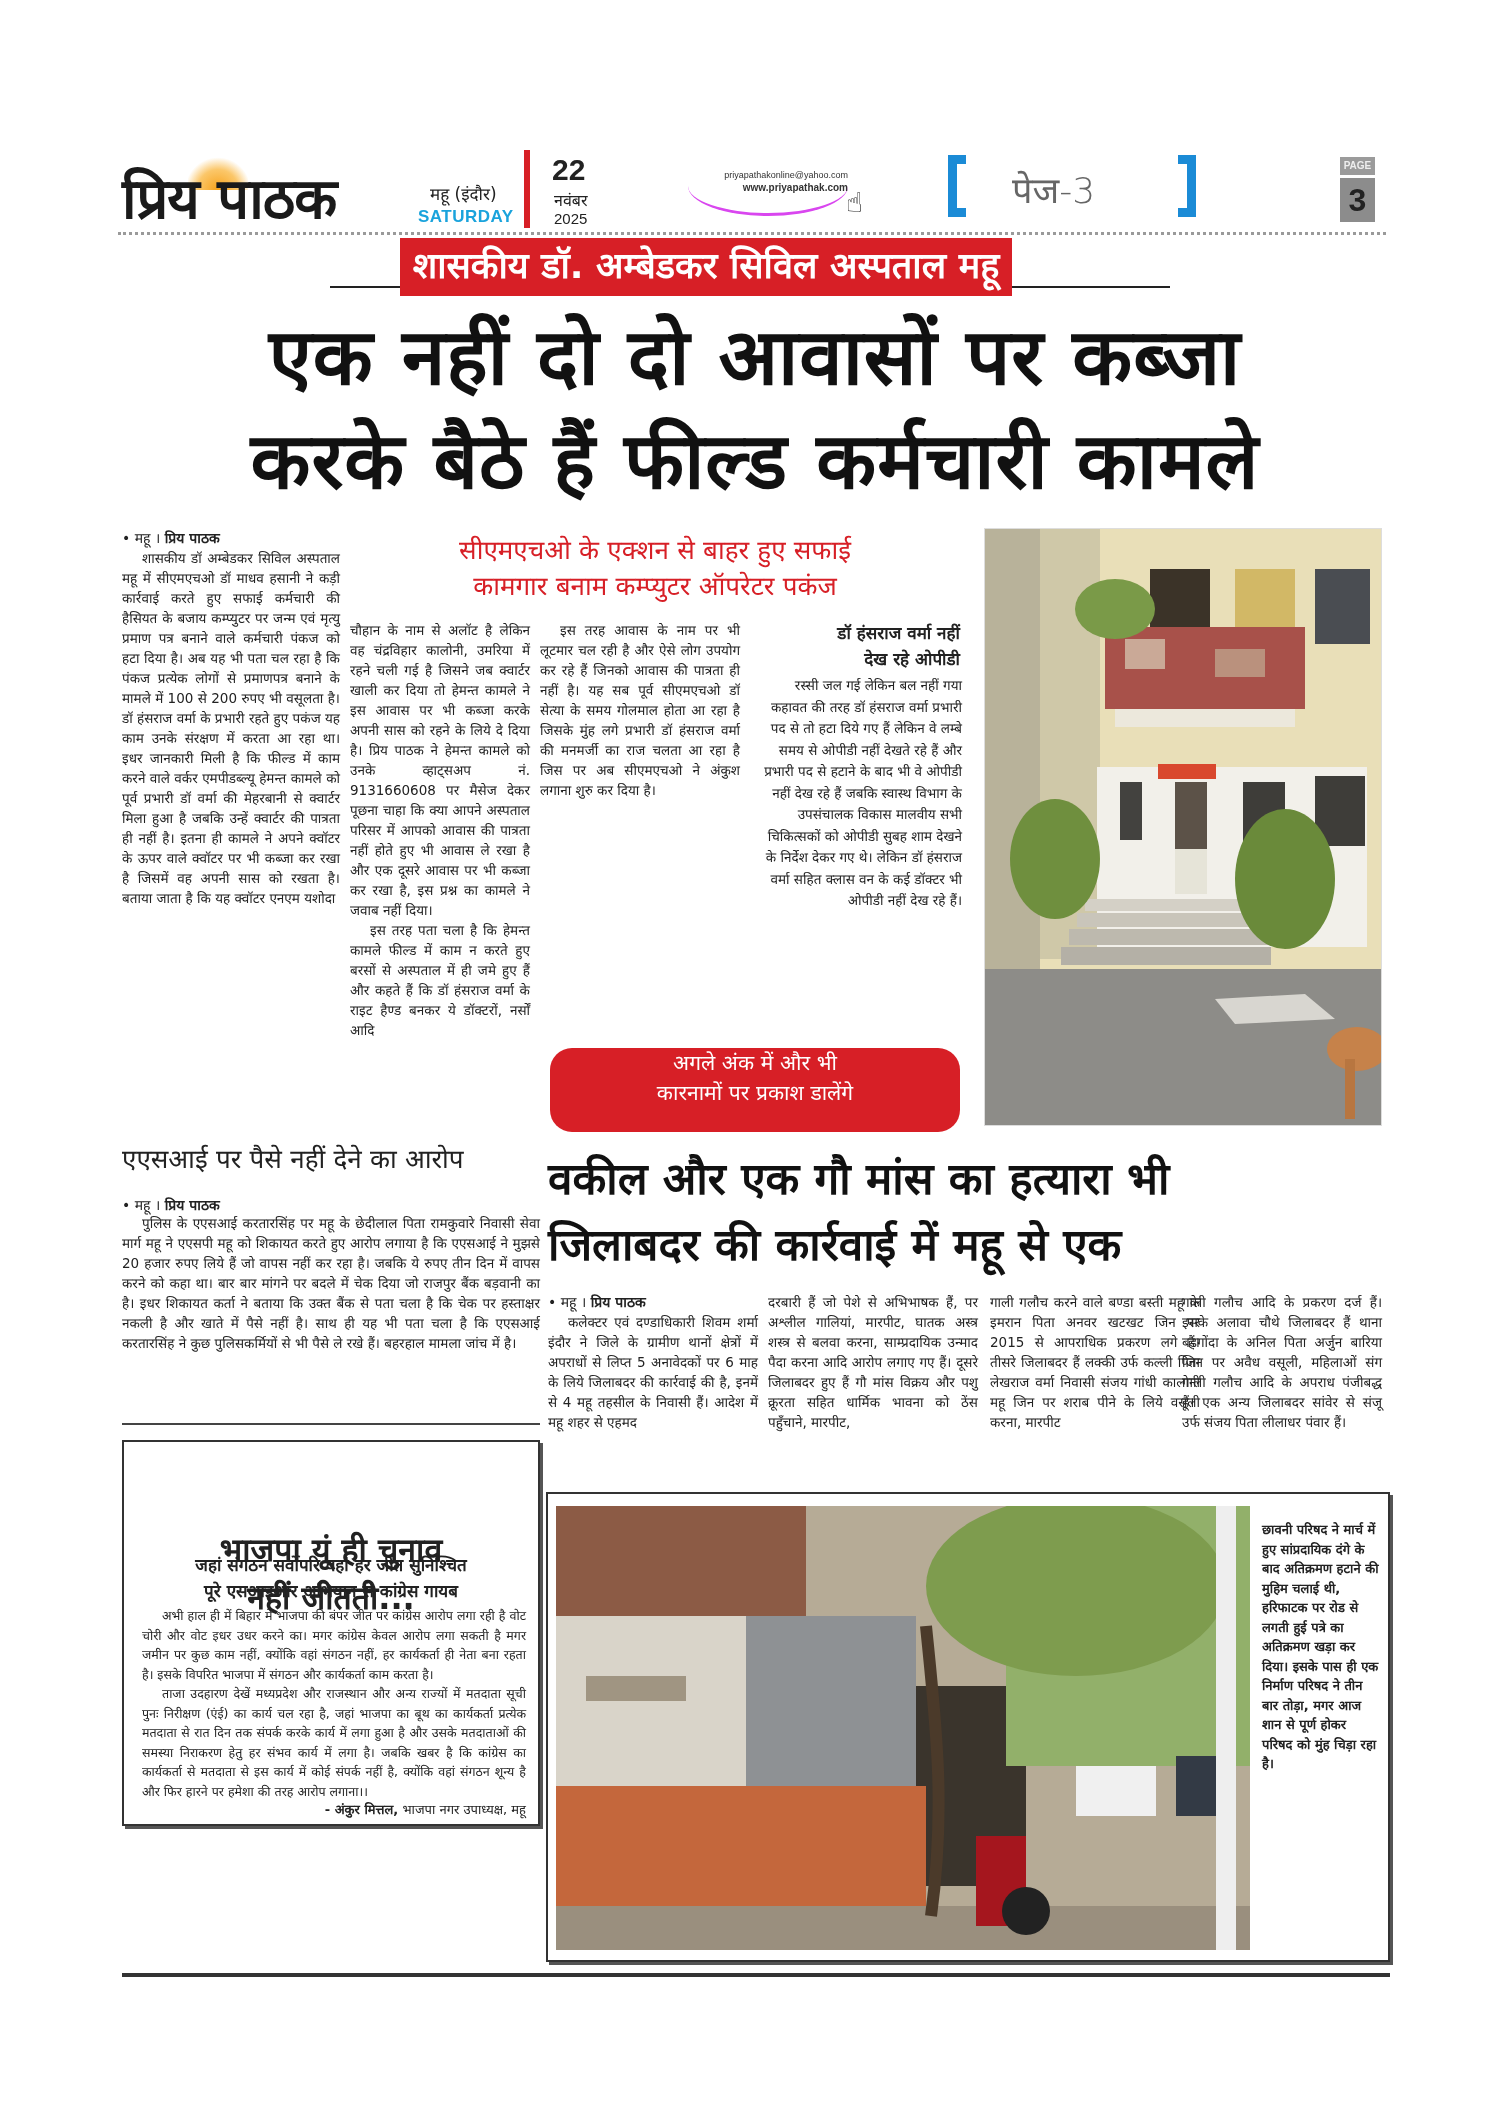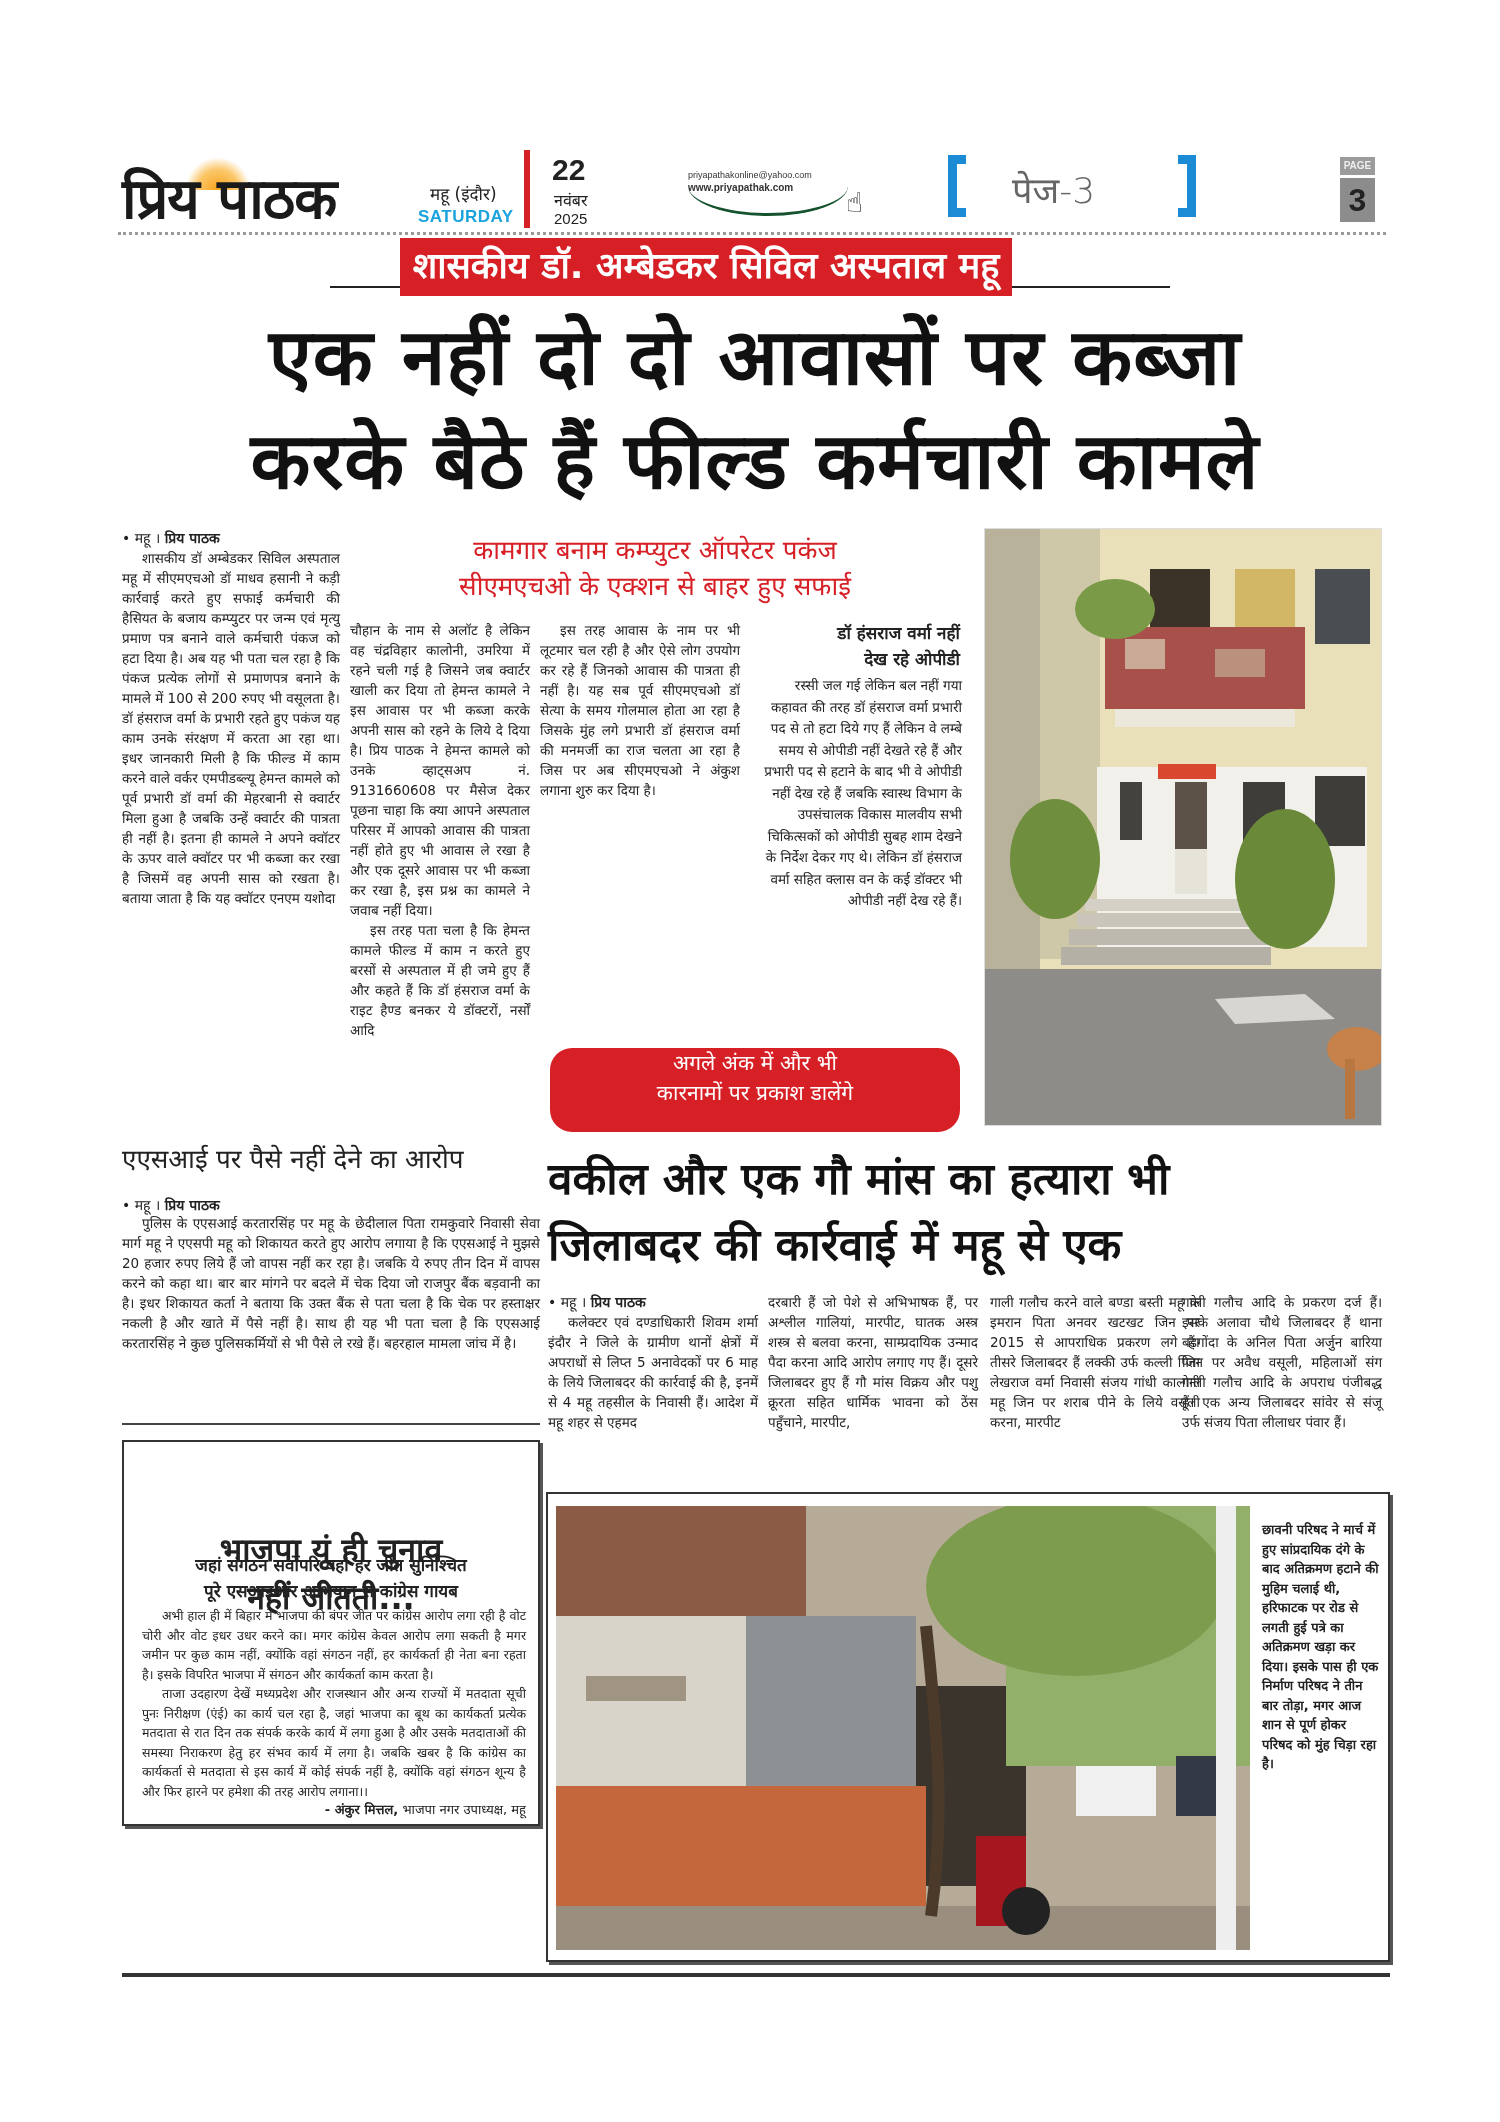--- a/index.html
+++ b/index.html
@@ -13,21 +13,21 @@
   .logo-sun { left: 188px; top: 156px; width: 60px; height: 34px; border-radius: 50% 50% 0 0;
     background: radial-gradient(circle at 50% 100%, #f7a21b 0%, #fbc76a 45%, rgba(255,255,255,0) 72%); }
   .loc { left: 430px; top: 182px; font-size: 17px; color: #222; }
   .day { left: 418px; top: 207px; font-size: 17px; font-weight: bold; color: #1aa3dc; letter-spacing: 0.5px; font-family: "Liberation Sans", sans-serif; text-align: right; }
   .redbar { left: 524px; top: 150px; width: 6px; height: 78px; background: #d71f26; }
   .date-day { left: 552px; top: 153px; font-size: 30px; font-weight: bold; font-family: "Liberation Sans", sans-serif; color: #222; }
   .date-month { left: 554px; top: 189px; font-size: 16px; color: #222; }
   .date-year { left: 554px; top: 210px; font-size: 15px; font-family: "Liberation Sans", sans-serif; color: #222; }
 
   .contact { left: 688px; top: 158px; width: 160px; height: 58px; border-radius: 0 0 80px 80px / 0 0 30px 30px;
-    border-bottom: 3px solid #14532d; text-align: left; padding-top: 12px; }
+    border-bottom: 3px solid #d946ef; text-align: right; padding-top: 12px; }
   .contact .email { font-size: 9px; color: #333; font-family: "Liberation Sans", sans-serif; }
   .contact .web { font-size: 10px; font-weight: bold; color: #333; font-family: "Liberation Sans", sans-serif; margin-top: 2px; }
   .hand { left: 846px; top: 186px; font-size: 28px; color: #222; }
 
   .bracket { top: 155px; width: 18px; height: 62px; border: 9px solid #1b8bd6; }
   .bracket.l { left: 948px; border-right: none; }
   .bracket.r { left: 1178px; border-left: none; }
   .page-hindi { left: 1012px; top: 165px; font-size: 36px; color: #666; font-weight: 300; }
   .page-label { left: 1340px; top: 157px; width: 35px; height: 18px; background: #9b9b9b; color: #eee; font-size: 10px; font-weight: bold; text-align: center; line-height: 18px; font-family: "Liberation Sans", sans-serif; }
   .page-num { left: 1340px; top: 178px; width: 35px; height: 44px; background: #8c8c8c; color: #222; font-size: 32px; font-weight: bold; text-align: center; line-height: 44px; font-family: "Liberation Sans", sans-serif; }
@@ -118,22 +118,22 @@
 
 <div class="abs col1 txt">
   <div class="byline">
     <span>• महू ।</span>
     <b>प्रिय पाठक</b>
   </div>
   <p>शासकीय डॉ अम्बेडकर सिविल अस्पताल महू में सीएमएचओ डॉ माधव हसानी ने कड़ी कार्रवाई करते हुए सफाई कर्मचारी की हैसियत के बजाय कम्प्युटर पर जन्म एवं मृत्यु प्रमाण पत्र बनाने वाले कर्मचारी पंकज को हटा दिया है। अब यह भी पता चल रहा है कि पंकज प्रत्येक लोगों से प्रमाणपत्र बनाने के मामले में 100 से 200 रुपए भी वसूलता है। डॉ हंसराज वर्मा के प्रभारी रहते हुए पकंज यह काम उनके संरक्षण में करता आ रहा था। इधर जानकारी मिली है कि फील्ड में काम करने वाले वर्कर एमपीडब्ल्यू हेमन्त कामले को पूर्व प्रभारी डॉ वर्मा की मेहरबानी से क्वार्टर मिला हुआ है जबकि उन्हें क्वार्टर की पात्रता ही नहीं है। इतना ही कामले ने अपने क्वॉटर के ऊपर वाले क्वॉटर पर भी कब्जा कर रखा है जिसमें वह अपनी सास को रखता है। बताया जाता है कि यह क्वॉटर एनएम यशोदा</p>
 </div>
 
 <div class="abs sub-red">
+  <div>सीएमएचओ के एक्शन से बाहर हुए सफाई</div>
   <div>कामगार बनाम कम्प्युटर ऑपरेटर पकंज</div>
-  <div>सीएमएचओ के एक्शन से बाहर हुए सफाई</div>
 </div>
 
 <div class="abs col2 txt">
   <p style="text-indent:0">चौहान के नाम से अलॉट है लेकिन वह चंद्रविहार कालोनी, उमरिया में रहने चली गई है जिसने जब क्वार्टर खाली कर दिया तो हेमन्त कामले ने इस आवास पर भी कब्जा करके अपनी सास को रहने के लिये दे दिया है। प्रिय पाठक ने हेमन्त कामले को उनके व्हाट्सअप नं. 9131660608 पर मैसेज देकर पूछना चाहा कि क्या आपने अस्पताल परिसर में आपको आवास की पात्रता नहीं होते हुए भी आवास ले रखा है और एक दूसरे आवास पर भी कब्जा कर रखा है, इस प्रश्न का कामले ने जवाब नहीं दिया।</p>
   <p>इस तरह पता चला है कि हेमन्त कामले फील्ड में काम न करते हुए बरसों से अस्पताल में ही जमे हुए हैं और कहते हैं कि डॉ हंसराज वर्मा के राइट हैण्ड बनकर ये डॉक्टरों, नर्सों आदि</p>
 </div>
 
 <div class="abs col3 txt">
   <p>इस तरह आवास के नाम पर भी लूटमार चल रही है और ऐसे लोग उपयोग कर रहे हैं जिनको आवास की पात्रता ही नहीं है। यह सब पूर्व सीएमएचओ डॉ सेत्या के समय गोलमाल होता आ रहा है जिसके मुंह लगे प्रभारी डॉ हंसराज वर्मा की मनमर्जी का राज चलता आ रहा है जिस पर अब सीएमएचओ ने अंकुश लगाना शुरु कर दिया है।</p>
 </div>

